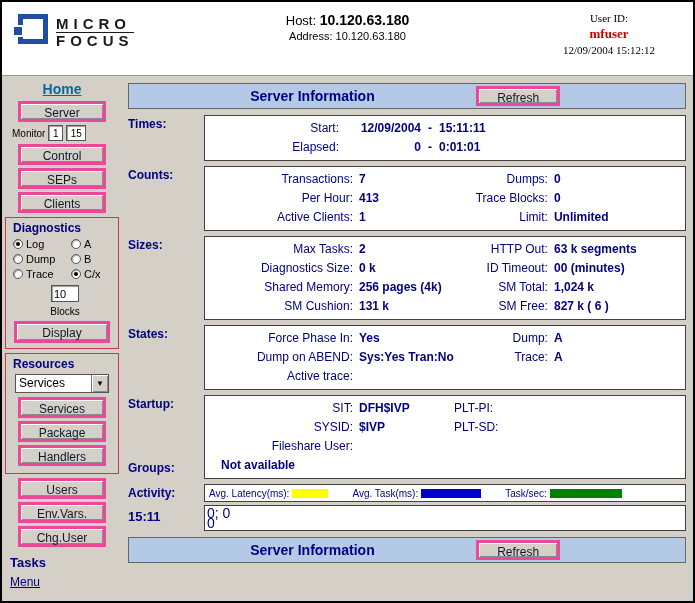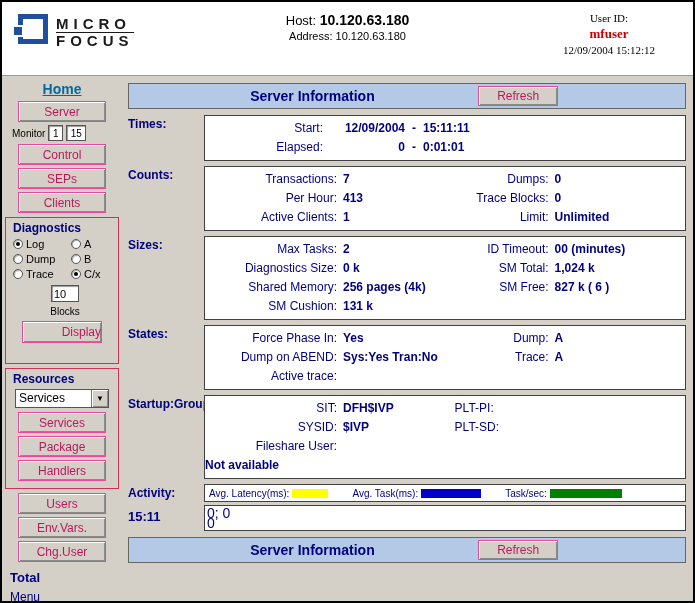--- a/index.html
+++ b/index.html
@@ -27,61 +27,61 @@
   .hdr-user { position: absolute; right: 38px; top: 10px; text-align: center; font-size: 11px; color: #000; font-family: Liberation Serif, serif; }
   .hdr-user .uid { color: #cc0000; font-weight: bold; font-size: 13px; margin: 2px 0; }
 
   
   .content { display: flex; height: 525px; background: #d4d0c8; }
   .sidebar { width: 120px; padding-top: 5px; overflow: hidden; flex: none; }
   .main { flex: 1; padding: 7px 7px 0 6px; overflow: hidden; }
 
   
   .home { text-align: center; font-size: 14px; font-weight: bold; text-decoration: underline; color: #0369a1; margin-bottom: 4px; cursor: pointer; }
-  .btn { display: block; font-family: "Liberation Sans", sans-serif; font-size: 12px; color: #be185d;
-         background: #d4d0c8; border: 1px solid #ec4899;
+  .btn { display: block; font-family: "Liberation Sans", sans-serif; font-size: 12px; color: #0f172a;
+         background: #d4d0c8; border: 3px solid #ec4899;
          box-shadow: inset 1px 1px 0 #ffffff, inset -1px -1px 0 #8a8a8a;
          text-align: center; cursor: pointer; }
   .side-btn { width: 88px; height: 21px; margin: 3px auto; line-height: 18px; }
   .monitor-row { display: flex; align-items: center; margin: 3px 0 3px 10px; gap: 3px; }
   .monitor-label { font-size: 10px; color: #000; }
   .mini-input { width: 15px; height: 16px; border: 1px solid #555; box-shadow: inset 1px 1px 1px #999; background: #fff; font-size: 10px; text-align: center; font-family: "Liberation Sans", sans-serif; padding: 0; }
   .mini-input.w2 { width: 20px; }
 
   .redbox { border: 1px solid #cc3355; margin: 4px 3px; padding: 3px 2px 4px 2px; }
   .redbox-title { color: #000080; font-weight: bold; font-size: 12px; margin: 0 0 3px 5px; }
   .radio-grid { display: grid; grid-template-columns: 58px auto; row-gap: 3px; margin-left: 5px; }
   .radio-item { display: flex; align-items: center; gap: 3px; font-size: 11px; color: #000; cursor: pointer; }
   .radio { width: 10px; height: 10px; border-radius: 50%; border: 1px solid #555; background: #fff; box-shadow: inset 1px 1px 1px #aaa; position: relative; flex: none; }
   .radio.checked::after { content: ""; position: absolute; left: 2px; top: 2px; width: 4px; height: 4px; border-radius: 50%; background: #000; }
   .blocks-row { display: flex; align-items: center; gap: 4px; margin: 5px 0 2px 6px; flex-direction: column; }
   .blocks-input { width: 28px; height: 17px; border: 1px solid #555; box-shadow: inset 1px 1px 1px #999; background: #fff; font-size: 11px; padding: 0 2px; font-family: "Liberation Sans", sans-serif; }
   .blocks-label { font-size: 10px; color: #000; }
-  .display-btn { width: 80px; height: 22px; margin: 4px auto 16px auto; line-height: 19px; text-align: right; }
+  .display-btn { width: 96px; height: 22px; margin: 4px auto 1px auto; line-height: 19px; }
 
   .select { display: flex; width: 94px; height: 19px; margin: 1px auto 4px auto; border: 1px solid #555; background: #fff; cursor: pointer; }
   .select-text { flex: 1; font-size: 12px; color: #000; padding: 1px 3px; overflow: hidden; white-space: nowrap; }
   .select-arrow { width: 17px; flex: none; background: #d4d0c8; border-left: 1px solid #777;
                   box-shadow: inset 1px 1px 0 #fff, inset -1px -1px 0 #8a8a8a;
                   font-size: 8px; line-height: 17px; text-align: center; color: #000; }
 
   .help { font-weight: bold; color: #000080; font-size: 13px; margin: 8px 0 2px 8px; }
   .menu-link { display: inline-block; color: #000080; font-size: 12px; text-decoration: underline; margin-left: 8px; cursor: pointer; }
 
   
   .bar { height: 26px; background: #b3c9e6; border: 1px solid #666; position: relative; }
   .bar.top { margin-bottom: 6px; }
   .bar.bottom { margin-top: 6px; }
   .bar-title { position: absolute; left: 33%; top: 50%; transform: translate(-50%,-50%); font-size: 14px; font-weight: bold; color: #000080; white-space: nowrap; }
   .bar-refresh { position: absolute; left: 70%; top: 50%; transform: translate(-50%,-50%); height: 20px; padding: 0 18px; line-height: 18px; font-size: 12px; }
 
   .row { display: flex; margin-bottom: 5px; }
   .row-label { width: 76px; flex: none; padding: 2px 5px 0 0; color: #000080; font-weight: bold; font-size: 12px; }
-  .row-label.dual { display: flex; flex-direction: row; justify-content: space-between; padding-bottom: 4px; }
-  .row-box { flex: 1; background: #fff; border: 1px solid #404040; padding: 3px 0; font-size: 12px; color: #000080; overflow: hidden; }
+  .row-label.dual { display: flex; flex-direction: column; justify-content: space-between; padding-bottom: 4px; }
+  .row-box { flex: 1; background: #fff; border: 1px solid #404040; padding: 3px 16px; font-size: 12px; color: #000080; overflow: hidden; }
 
   .t-line { line-height: 19px; white-space: nowrap; }
   .t-label { display: inline-block; width: 128px; text-align: right; padding-right: 10px; }
   .t-a { display: inline-block; width: 72px; text-align: right; font-weight: bold; }
   .t-sep { font-weight: bold; padding: 0 7px; }
   .t-b { font-weight: bold; }
 
   .halves { display: flex; }
   .half1 { width: 52%; }
   .half2 { width: 48%; }
@@ -203,21 +203,21 @@
         </div>
         <button class="btn side-btn">Services</button>
         <button class="btn side-btn">Package</button>
         <button class="btn side-btn">Handlers</button>
       </div>
 
       <button class="btn side-btn">Users</button>
       <button class="btn side-btn">Env.Vars.</button>
       <button class="btn side-btn">Chg.User</button>
 
-      <div class="help">Total</div>
+      <div class="help">Tasks</div>
       <span class="menu-link">Menu</span>
     </div>
 
     <div class="main">
 
       <div class="bar top">
         <span class="bar-title">Server Information</span>
         <button class="btn bar-refresh">Refresh</button>
       </div>
 
@@ -255,20 +255,21 @@
         <div class="row-label">Sizes:</div>
         <div class="row-box">
           <div class="halves">
             <div class="half1">
               <div class="kv"><span class="k">Max Tasks:</span><span class="v">2</span></div>
               <div class="kv"><span class="k">Diagnostics Size:</span><span class="v">0 k</span></div>
               <div class="kv"><span class="k">Shared Memory:</span><span class="v">256 pages (4k)</span></div>
               <div class="kv"><span class="k">SM Cushion:</span><span class="v">131 k</span></div>
             </div>
             <div class="half2">
+              <div class="kv"><span class="k">HTTP Out:</span><span class="v">63 k segments</span></div>
               <div class="kv"><span class="k">ID Timeout:</span><span class="v">00 (minutes)</span></div>
               <div class="kv"><span class="k">SM Total:</span><span class="v">1,024 k</span></div>
               <div class="kv"><span class="k">SM Free:</span><span class="v">827 k ( 6 )</span></div>
             </div>
           </div>
         </div>
       </div>
 
       <div class="row">
         <div class="row-label">States:</div>

